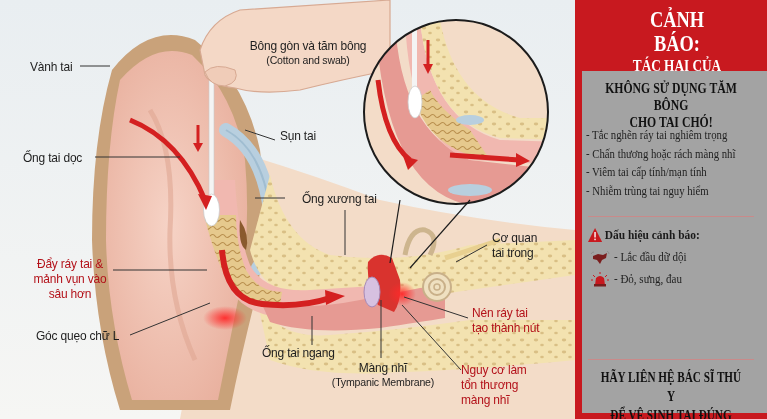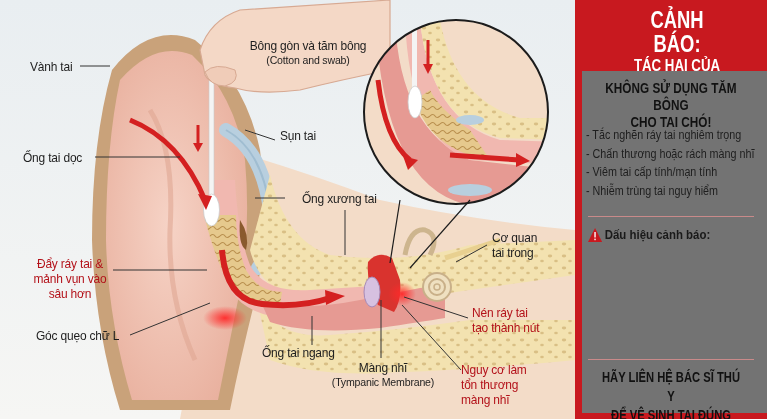--- a/index.html
+++ b/index.html
@@ -6,24 +6,24 @@
   html, body { width: 767px; height: 419px; overflow: hidden; }
   body { position: relative; background: #eef1f3; font-family: "Liberation Sans", sans-serif; }
   #stage { position: absolute; left: 0; top: 0; width: 767px; height: 419px; }
   .illus { position: absolute; left: 0; top: 0; width: 767px; height: 419px; }
   .lbl { position: absolute; font-family: "Liberation Sans", sans-serif; font-size: 13px; color: #1e1e1e; line-height: 15px; white-space: nowrap; letter-spacing: -0.2px; transform: scaleX(0.92); transform-origin: left top; }
   .lbl.red { color: #b3121a; }
   .lbl.center { text-align: center; transform-origin: center top; }
   .lbl .sub { display: block; font-size: 11.5px; }
   
   #panel { position: absolute; left: 575px; top: 0; width: 192px; height: 419px; background: #c8191f; }
-  #panel .title { position: absolute; left: 0; top: 8px; width: 164px; text-align: center; color: #fff; font-weight: bold; font-family: Liberation Sans, sans-serif; line-height: 24px; padding-left: 40px; }
+  #panel .title { position: absolute; left: 0; top: 8px; width: 164px; text-align: center; color: #fff; font-weight: bold; font-family: Liberation Serif, serif; line-height: 24px; padding-left: 40px; }
   #panel .title .t1 { display: block; font-size: 23px; transform: scaleX(0.8); }
   #panel .title .t2 { display: block; font-size: 17px; transform: scaleX(0.78); margin-top: -2px; }
-  #panel .box { position: absolute; left: 7px; top: 71px; width: 186px; height: 342px; background: #737373; }
+  #panel .box { position: absolute; left: 7px; top: 71px; width: 186px; height: 342px; background: #a3a3a3; font-family: Liberation Serif, serif; }
   .box .head { position: absolute; left: 0; top: 9px; width: 178px; text-align: center; font-weight: bold; font-size: 14px; line-height: 17px; color: #111; transform: scaleX(0.84); transform-origin: center top; }
   .box ul { list-style: none; position: absolute; left: 4px; top: 55px; }
   .box ul li { font-size: 12.5px; line-height: 18.5px; color: #1e1e1e; white-space: nowrap; transform: scaleX(0.86); transform-origin: left center; }
   .box .divider { position: absolute; left: 6px; width: 166px; height: 1px; background: #c98a8a; }
   .box .signs-head { position: absolute; left: 6px; top: 156px; font-size: 13px; font-weight: bold; color: #1a1a1a; white-space: nowrap; display: flex; align-items: center; gap: 3px; transform: scaleX(0.88); transform-origin: left center; }
   .box .signs { position: absolute; left: 8px; top: 176px; }
   .box .sign { display: flex; align-items: center; height: 21.5px; white-space: nowrap; }
   .box .sign .ico { width: 20px; height: 16px; display: inline-flex; align-items: center; justify-content: center; margin-right: 4px; }
   .box .sign .txt { font-size: 12.5px; color: #1e1e1e; transform: scaleX(0.88); transform-origin: left center; }
   .box .cta { position: absolute; left: 0; top: 297px; width: 178px; text-align: center; font-weight: bold; font-size: 14px; line-height: 19px; color: #111; transform: scaleX(0.8); transform-origin: center top; }
@@ -194,20 +194,39 @@
       <div class="divider" style="top:145px;"></div>
       <div class="signs-head">
         <svg width="16" height="14" viewBox="0 0 16 14">
           <polygon points="8,0 16,14 0,14" fill="#c8191f"></polygon>
           <rect x="7.2" y="4" width="1.6" height="5.5" fill="#fff"></rect>
           <rect x="7.2" y="10.6" width="1.6" height="1.6" fill="#fff"></rect>
         </svg>
         <span>Dấu hiệu cảnh báo:</span>
       </div>
       <div class="signs">
+        <div class="sign">
+          <span class="ico">
+            <svg width="20" height="14" viewBox="0 0 20 14">
+                <path d="M3 5 L8 3 L13 4 L17 2 L16 7 L12 9 L10 13 L7 9 L3 8 Z" fill="#7a1d1d"></path>
+                <path d="M1 3 Q2 1 4 1 M17 0 Q19 1 19 3" stroke="#888" stroke-width="0.8" fill="none"></path>
+              </svg>
+          </span>
+          <span class="txt">- Lắc đầu dữ dội</span>
+        </div>
+        <div class="sign">
+          <span class="ico">
+            <svg width="20" height="16" viewBox="0 0 20 16">
+                <path d="M5 14 L6 7 Q10 3 14 7 L15 14 Z" fill="#c8191f"></path>
+                <rect x="4" y="13" width="12" height="2.5" fill="#7a1d1d"></rect>
+                <path d="M10 1 L10 3 M3 4 L5 6 M17 4 L15 6 M1 9 L3 9 M17 9 L19 9" stroke="#c8191f" stroke-width="1"></path>
+              </svg>
+          </span>
+          <span class="txt">- Đỏ, sưng, đau</span>
+        </div>
       </div>
       <div class="divider" style="top:288px;"></div>
       <div class="cta">
         <span>HÃY LIÊN HỆ BÁC SĨ THÚ Y</span><br>
         <span>ĐỂ VỆ SINH TAI ĐÚNG CÁCH!</span>
       </div>
     </div>
   </div>
 </div>
 

